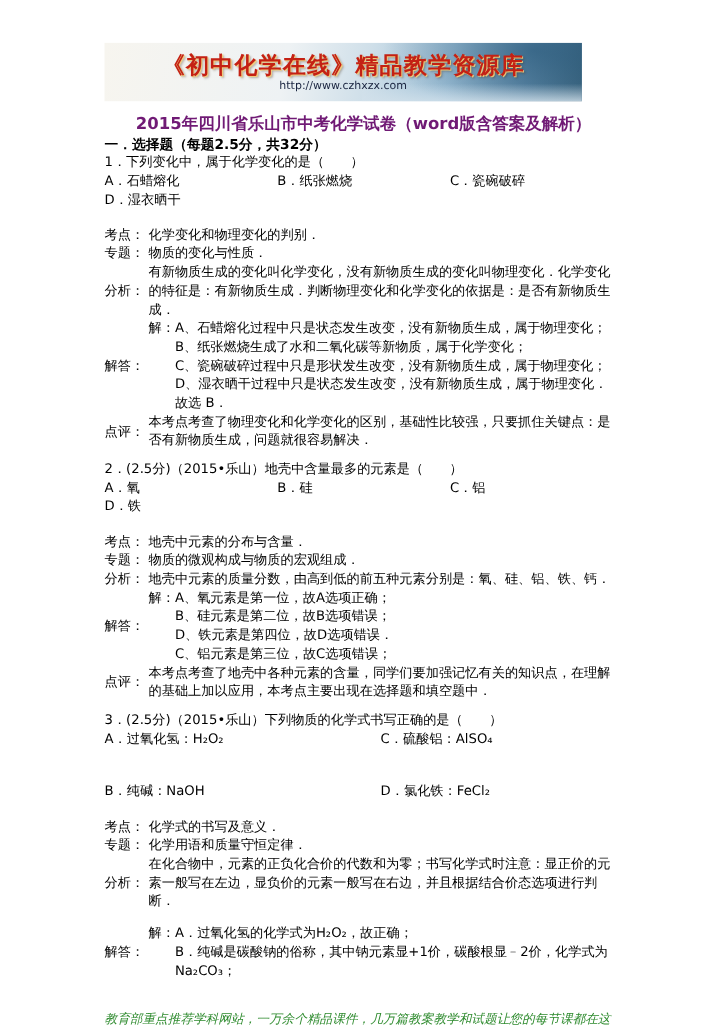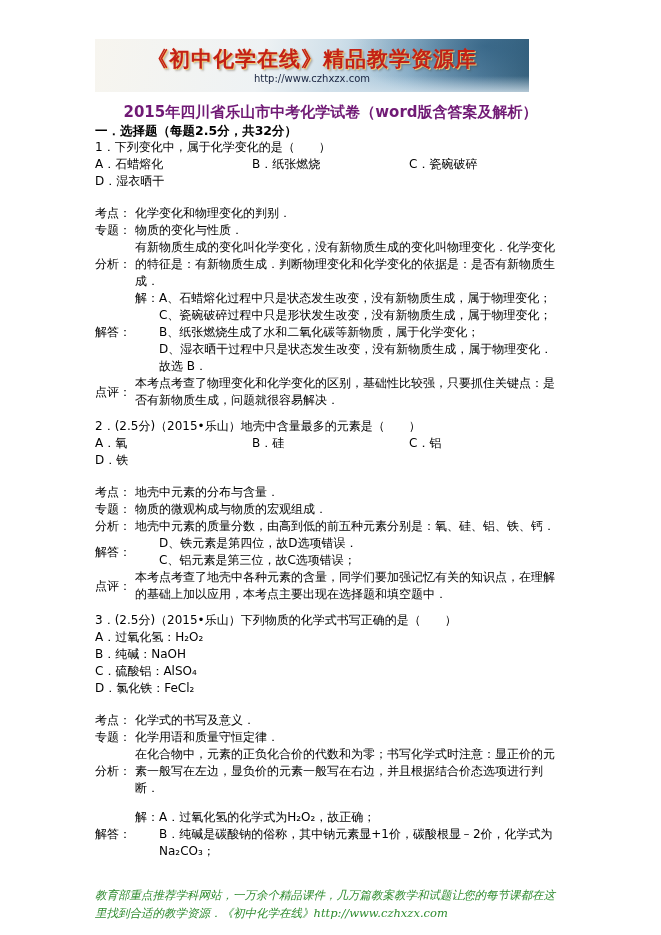--- a/index.html
+++ b/index.html
@@ -45,21 +45,21 @@
     margin-top:10px; text-align:center;
     color:#701a75; font-weight:bold; font-size:15px; line-height:20px;
   }
   .section-heading { font-weight:bold; font-size:12.5px; }
 
   
   .question { margin-top:9px; }
   .question.first { margin-top:0; }
   .stem { }
   .options { display:grid; grid-template-columns:repeat(3,1fr); }
-  .options.cols2 { grid-template-columns:repeat(1,1fr); }
+  .options.cols2 { grid-template-columns:repeat(2,1fr);gap:31px; }
   .option { display:block; }
 
   .qa-block { margin-top:15px; }
   .qa-row { display:flex; align-items:center; }
   .qa-row.gap-before { margin-top:12px; }
   .qa-label { flex:0 0 40px; width:40px; }
   .qa-content { flex:1; min-width:0; }
   .jieda-line.indent { padding-left:24px; }
 
   
@@ -103,22 +103,22 @@
         <div class="qa-content">物质的变化与性质．</div>
       </div>
       <div class="qa-row">
         <span class="qa-label">分析：</span>
         <div class="qa-content">有新物质生成的变化叫化学变化，没有新物质生成的变化叫物理变化．化学变化的特征是：有新物质生成．判断物理变化和化学变化的依据是：是否有新物质生成．</div>
       </div>
       <div class="qa-row">
         <span class="qa-label">解答：</span>
         <div class="qa-content">
           <div class="jieda-line">解：A、石蜡熔化过程中只是状态发生改变，没有新物质生成，属于物理变化；</div>
+          <div class="jieda-line indent">B、纸张燃烧生成了水和二氧化碳等新物质，属于化学变化；</div>
           <div class="jieda-line indent">C、瓷碗破碎过程中只是形状发生改变，没有新物质生成，属于物理变化；</div>
-          <div class="jieda-line indent">B、纸张燃烧生成了水和二氧化碳等新物质，属于化学变化；</div>
           <div class="jieda-line indent">D、湿衣晒干过程中只是状态发生改变，没有新物质生成，属于物理变化．</div>
           <div class="jieda-line indent">故选 B．</div>
         </div>
       </div>
       <div class="qa-row">
         <span class="qa-label">点评：</span>
         <div class="qa-content">本考点考查了物理变化和化学变化的区别，基础性比较强，只要抓住关键点：是否有新物质生成，问题就很容易解决．</div>
       </div>
     </div>
   </section>
@@ -140,37 +140,39 @@
         <span class="qa-label">专题：</span>
         <div class="qa-content">物质的微观构成与物质的宏观组成．</div>
       </div>
       <div class="qa-row">
         <span class="qa-label">分析：</span>
         <div class="qa-content">地壳中元素的质量分数，由高到低的前五种元素分别是：氧、硅、铝、铁、钙．</div>
       </div>
       <div class="qa-row">
         <span class="qa-label">解答：</span>
         <div class="qa-content">
+          <div class="jieda-line">解：A、氧元素是第一位，故A选项正确；</div>
+          <div class="jieda-line indent">B、硅元素是第二位，故B选项错误；</div>
           <div class="jieda-line indent">D、铁元素是第四位，故D选项错误．</div>
           <div class="jieda-line indent">C、铝元素是第三位，故C选项错误；</div>
         </div>
       </div>
       <div class="qa-row">
         <span class="qa-label">点评：</span>
         <div class="qa-content">本考点考查了地壳中各种元素的含量，同学们要加强记忆有关的知识点，在理解的基础上加以应用，本考点主要出现在选择题和填空题中．</div>
       </div>
     </div>
   </section>
 
   <section class="question">
     <div class="stem">3．(2.5分)（2015•乐山）下列物质的化学式书写正确的是（　　）</div>
     <div class="options cols2">
       <span class="option">A．过氧化氢：H₂O₂</span>
+      <span class="option">C．硫酸铝：AlSO₄</span>
       <span class="option">B．纯碱：NaOH</span>
-      <span class="option">C．硫酸铝：AlSO₄</span>
       <span class="option">D．氯化铁：FeCl₂</span>
     </div>
     <div class="qa-block">
       <div class="qa-row">
         <span class="qa-label">考点：</span>
         <div class="qa-content">化学式的书写及意义．</div>
       </div>
       <div class="qa-row">
         <span class="qa-label">专题：</span>
         <div class="qa-content">化学用语和质量守恒定律．</div>

